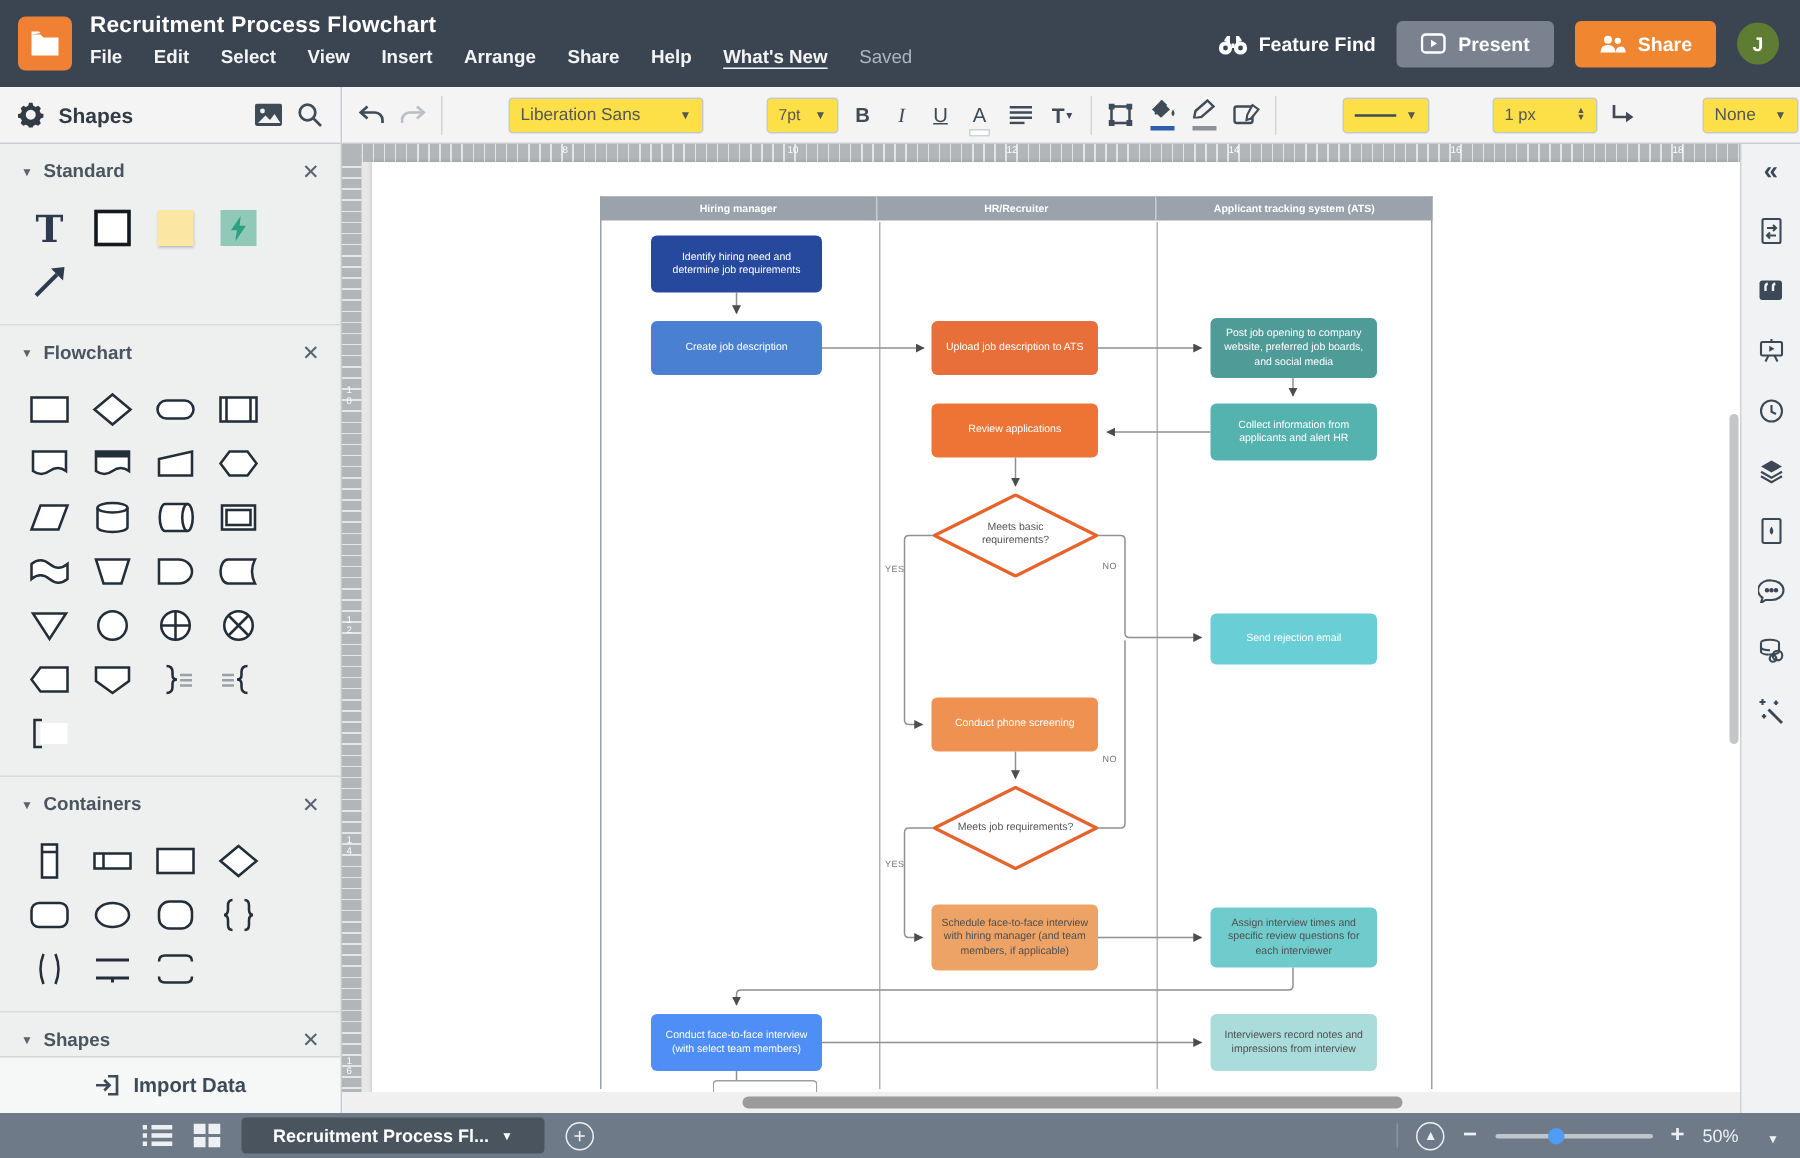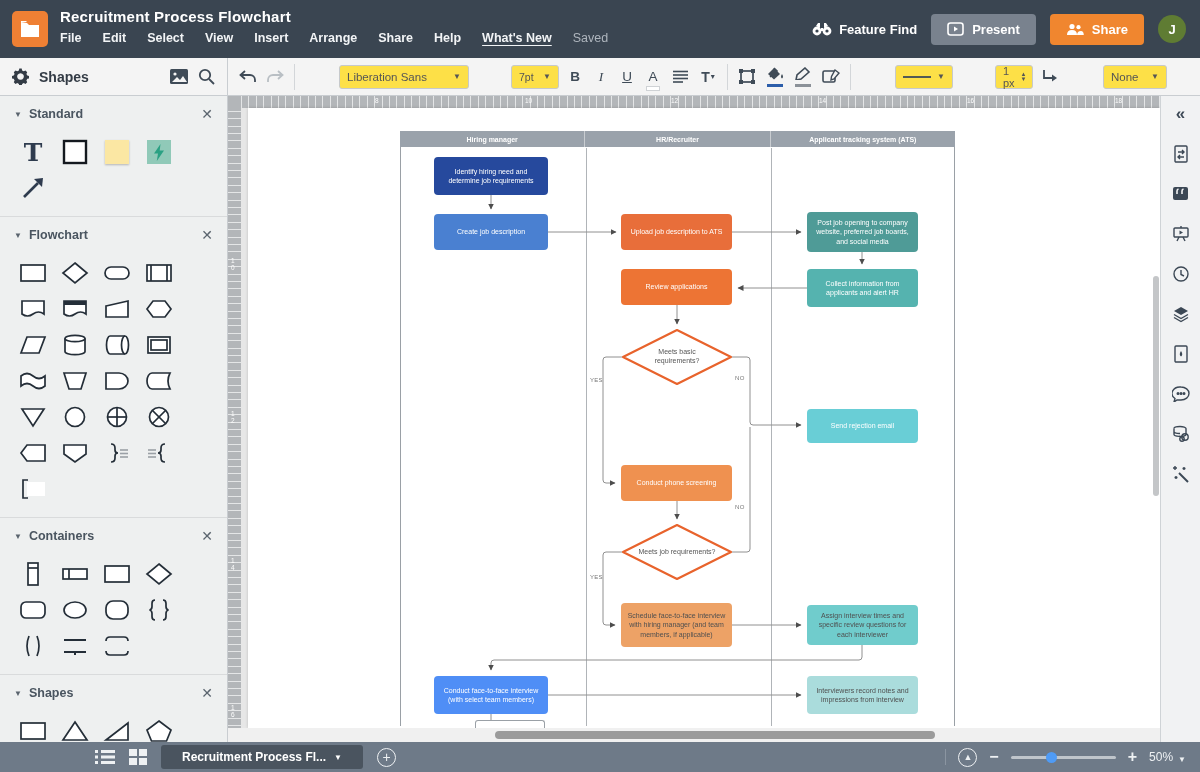--- a/index.html
+++ b/index.html
@@ -9,21 +9,21 @@
   
   .hdr { position:absolute; left:0; top:0; width:100%; height:58px; background:#3a4551; display:flex; align-items:center; }
   .logo { position:absolute; left:12px; top:11px; width:36px; height:36px; background:#ef8034; border-radius:5px; display:flex; align-items:center; justify-content:center; }
   .hdr-left { position:absolute; left:60px; top:8px; }
   .hdr-title { color:#fff; font-size:15px; font-weight:bold; letter-spacing:.2px; }
   .menu-row { display:flex; gap:21px; margin-top:6px; align-items:baseline; }
   .menu-item { color:#f2f4f6; font-size:12.5px; font-weight:600; cursor:default; }
   .menu-item.u { text-decoration:underline; text-underline-offset:3px; }
   .menu-saved { color:#aeb5bd; font-size:12.5px; font-weight:400; }
   .hdr-right { position:absolute; right:14px; top:0; height:58px; display:flex; align-items:center; gap:14px; }
-  .feature-find { display:flex; align-items:flex-start; gap:7px; color:#fff; font-size:13px; font-weight:600; }
+  .feature-find { display:flex; align-items:flex-end; gap:7px; color:#fff; font-size:13px; font-weight:600; }
   .btn-present { display:flex; align-items:center; gap:8px; background:#79828e; color:#fff; font-size:13px; font-weight:bold; border:none; border-radius:4px; padding:8px 16px; }
   .btn-share { display:flex; align-items:center; gap:8px; background:#f0862f; color:#fff; font-size:13px; font-weight:bold; border:none; border-radius:4px; padding:8px 16px; }
   .avatar { width:28px; height:28px; border-radius:50%; background:#5f7c33; color:#fff; font-size:13px; font-weight:bold; display:flex; align-items:center; justify-content:center; }
 
   
   .tbar { position:absolute; left:0; top:58px; width:100%; height:38px; background:#f4f4f4; border-bottom:1px solid #c9cdd1; display:flex; align-items:center; }
   .shapes-head { width:228px; height:100%; border-right:1px solid #c9cdd1; display:flex; align-items:center; padding:0 12px; gap:10px; flex:none; }
   .shapes-title { font-size:14px; font-weight:bold; color:#333b45; flex:1; }
   .tb { display:flex; align-items:center; gap:6px; padding:0 8px; height:100%; }
   .tb-sep { width:1px; height:26px; background:#d3d6d9; flex:none; }
@@ -87,21 +87,21 @@
   .bic { color:#eef1f3; margin-left:14px; display:flex; align-items:center; }
   .btab { margin-left:14px; background:#4a545f; border-radius:3px; height:24px; display:flex; align-items:center; gap:8px; padding:0 21px; color:#fff; font-size:12px; font-weight:600; }
   .btab .car{ font-size:8px; }
   .bplus { margin-left:14px; width:19px; height:19px; border:1.5px solid #eef1f3; border-radius:50%; color:#eef1f3; font-size:14px; display:flex; align-items:center; justify-content:center; line-height:1; }
   .bright { margin-left:auto; display:flex; align-items:center; gap:12px; padding-right:14px; }
   .bsep { width:1px; height:16px; background:#8b95a1; }
   .locate { width:19px; height:19px; border:1.5px solid #eef1f3; border-radius:50%; display:flex; align-items:center; justify-content:center; color:#eef1f3; font-size:9px; }
   .zminus,.zplus { color:#eef1f3; font-size:16px; font-weight:bold; }
   .ztrack { position:relative; width:105px; height:3px; background:#bfc5cb; border-radius:2px; }
   .zthumb { position:absolute; left:35px; top:-4px; width:11px; height:11px; background:#4f9bf5; border-radius:50%; }
-  .zpct { color:#eef1f3; font-size:12px; display:flex; gap:5px; align-items:flex-end; }
+  .zpct { color:#eef1f3; font-size:12px; display:flex; gap:19px; align-items:flex-end; }
   .zpct .car{ font-size:8px; }
 </style>
 </head>
 <body>
 
 <div class="app">
 
   <div class="hdr">
     <div class="logo">
       <svg width="20" height="18" viewBox="0 0 20 18">
@@ -247,21 +247,21 @@
         </span>
     </div>
     <div class="tb-sep"></div>
     <div class="tb">
       <div class="sel" style="width:58px;">
         <svg width="28" height="4" viewBox="0 0 28 4">
             <line x1="0" y1="2" x2="28" y2="2" stroke="#3f4b57" stroke-width="1.8"></line>
           </svg>
           <span class="car">▼</span>
       </div>
-      <div class="sel" style="width:38px;">
+      <div class="sel" style="width:70px;">
         <span style="flex:1; font-size:11px;">1 px</span>
         <span style="display:flex;flex-direction:column;font-size:6px;line-height:5px;color:#555;">
             <span>▲</span>
             <span>▼</span>
           </span>
       </div>
       <span class="ticon">
           <svg width="17" height="15" viewBox="0 0 17 15">
             <path d="M2,1 v8 h9" fill="none" stroke="#3f4b57" stroke-width="1.8"></path>
             <path d="M10,5.5 l5,3.5 -5,3.5 z" fill="#3f4b57"></path>
@@ -602,20 +602,29 @@
           </svg>
         </div>
       <div class="pcell">
           <svg width="28" height="24" viewBox="0 0 28 24">
             <polygon class="ps" points="14,2 26,11 21.5,22 6.5,22 2,11" stroke-width="2"></polygon>
           </svg>
         </div>
 
     </div>
 
+    <div class="import">
+      <svg width="17" height="15" viewBox="0 0 17 15">
+          <g stroke="#3e4a57" stroke-width="1.8" fill="none">
+            <path d="M9,1.5 h6 v12 h-6"></path>
+            <path d="M1,7.5 h9 m-3.5,-3.5 l3.5,3.5 -3.5,3.5"></path>
+          </g>
+        </svg>
+      <span>Import Data</span>
+    </div>
   </div>
 
   <div class="rightbar">
     <span class="ric" style="font-size:17px;font-weight:bold;">«</span>
     <span class="ric">
         <svg width="16" height="18" viewBox="0 0 16 18">
           <rect x="2" y="1" width="12" height="16" rx="1"></rect>
           <path d="M5,7 h6 m-2,-2 l2,2 -2,2 M11,12 h-6 m2,-2 l-2,2 2,2"></path>
         </svg>
       </span>

